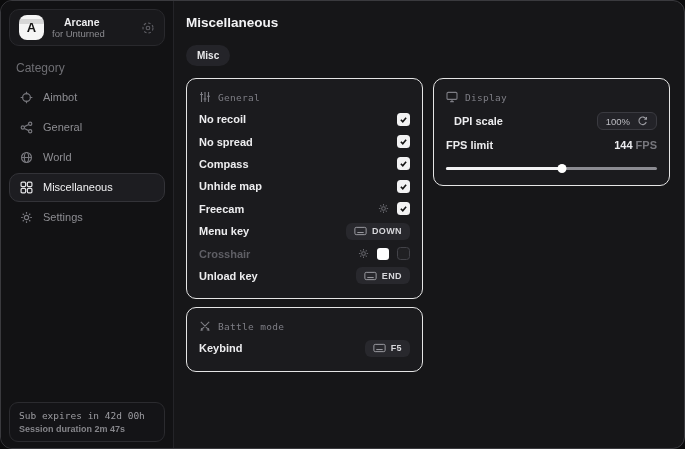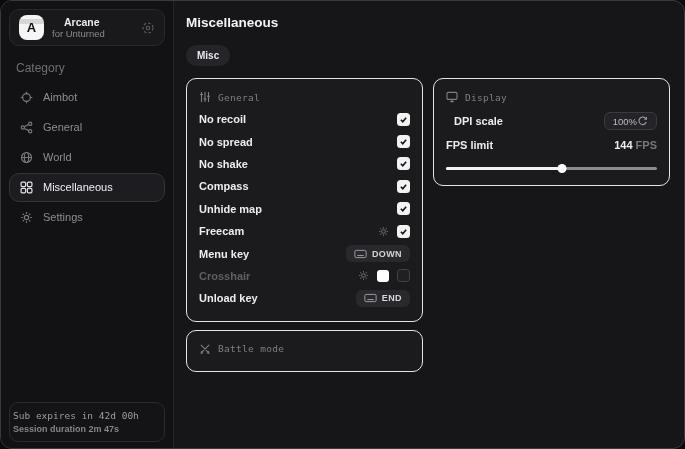--- a/index.html
+++ b/index.html
@@ -37,21 +37,21 @@
   .nav-item{
     display:flex;align-items:center;gap:10px;padding:7px 10px;margin:0.5px 0;
     color:#8d8d92;font-size:11px;border:1px solid transparent;border-radius:10px;
     cursor:default;
   }
   .nav-item .nav-icon{display:flex;color:#77777d;}
   .nav-item.active{background:#1d1d21;border-color:#333338;color:#f0f0f2;}
   .nav-item.active .nav-icon{color:#e3e3e6;}
   .sidebar-footer{
     position:absolute;left:8px;right:8px;bottom:6px;box-sizing:border-box;
-    border:1px solid #2b2b2f;border-radius:9px;padding:7px 3px;background:#141417;
+    border:1px solid #2b2b2f;border-radius:9px;padding:7px 9px;background:#141417;
   }
   .footer-line1{font-family:"DejaVu Sans Mono",monospace;font-size:9.5px;color:#9c9ca1;white-space:nowrap;}
   .footer-line2{margin-top:3px;font-size:9px;font-weight:bold;color:#85858a;white-space:nowrap;}
   
   .main{flex:1;box-sizing:border-box;padding:14px 14px 0 12px;}
   .page-title{margin:0;font-size:13.5px;font-weight:bold;color:#f4f4f6;}
   .chip-row{margin-top:15px;display:flex;}
   .chip{
     display:inline-flex;align-items:center;background:#242429;border-radius:14px;
     padding:5px 11px;font-size:10px;font-weight:700;color:#e8e8ea;cursor:default;
@@ -79,21 +79,21 @@
   }
   .checkbox.unchecked{background:#202023;border:1px solid #434349;}
   .swatch{width:12px;height:12px;border-radius:3px;cursor:pointer;}
   .keycap{
     display:inline-flex;align-items:center;gap:5px;background:#28282d;border-radius:6px;
     padding:3.5px 8px;font-size:9px;font-weight:bold;letter-spacing:.4px;color:#d6d6da;cursor:pointer;
   }
   .keycap .kb-icon{display:flex;color:#9a9aa0;}
   
   .dpi-pill{
-    display:inline-flex;align-items:center;box-sizing:border-box;
+    display:inline-flex;align-items:center;gap:7px;box-sizing:border-box;
     background:#232328;border:1px solid #3a3a40;border-radius:6px;padding:2.5px 8px;
     font-size:9.5px;color:#bcbcc2;cursor:pointer;
   }
   .dpi-pill .reset{display:flex;color:#9a9aa0;}
   .fps-value{font-size:11px;font-weight:bold;color:#ededf0;}
   .fps-unit{color:#77777d;font-weight:bold;}
   .slider{position:relative;height:12px;margin-top:6px;cursor:pointer;}
   .slider-track{position:absolute;left:0;right:0;top:4.5px;height:3px;border-radius:2px;background:#8c8c92;}
   .slider-fill{position:absolute;left:0;top:4.5px;height:3px;border-radius:2px;background:#f2f2f4;}
   .slider-thumb{
@@ -216,30 +216,20 @@
             <span class="row-label">No spread</span>
             <span class="controls">
                 <span class="checkbox">
                   <svg width="9" height="9" viewBox="0 0 10 10" fill="none" stroke="#141414" stroke-width="1.8">
                     <path d="M2.1 5.3l2.1 2.3 3.7-4.5"></path>
                   </svg>
                 </span>
               </span>
           </div>
           <div class="panel-row">
-            <span class="row-label">No shake</span>
-            <span class="controls">
-                <span class="checkbox">
-                  <svg width="9" height="9" viewBox="0 0 10 10" fill="none" stroke="#141414" stroke-width="1.8">
-                    <path d="M2.1 5.3l2.1 2.3 3.7-4.5"></path>
-                  </svg>
-                </span>
-              </span>
-          </div>
-          <div class="panel-row">
             <span class="row-label">Compass</span>
             <span class="controls">
                 <span class="checkbox">
                   <svg width="9" height="9" viewBox="0 0 10 10" fill="none" stroke="#141414" stroke-width="1.8">
                     <path d="M2.1 5.3l2.1 2.3 3.7-4.5"></path>
                   </svg>
                 </span>
               </span>
           </div>
           <div class="panel-row">
@@ -312,20 +302,34 @@
         </section>
 
         <section class="panel">
           <div class="panel-header">
             <span class="ph-icon">
               <svg width="12" height="12" viewBox="0 0 12 12" fill="none" stroke="currentColor" stroke-width="1.1">
                 <path d="M1.8 1.8l7 7M10.2 1.8l-7 7M7.8 9.8l2 .4-.4-2M4.2 9.8l-2 .4.4-2"></path>
               </svg>
             </span>
             <span>Battle mode</span>
+          </div>
+          <div class="panel-row">
+            <span class="row-label">Keybind</span>
+            <span class="controls">
+              <span class="keycap">
+                <span class="kb-icon">
+                    <svg width="13" height="10" viewBox="0 0 14 11" fill="none" stroke="currentColor" stroke-width="1.1">
+                      <rect x=".8" y="1.5" width="12.4" height="8" rx="1.5"></rect>
+                      <path d="M3.5 7.2h7"></path>
+                    </svg>
+                  </span>
+                <span>F5</span>
+              </span>
+            </span>
           </div>
         </section>
       </div>
 
       <div class="col-right">
 
         <section class="panel">
           <div class="panel-header">
             <span class="ph-icon">
               <svg width="12" height="12" viewBox="0 0 12 12" fill="none" stroke="currentColor" stroke-width="1.1">

